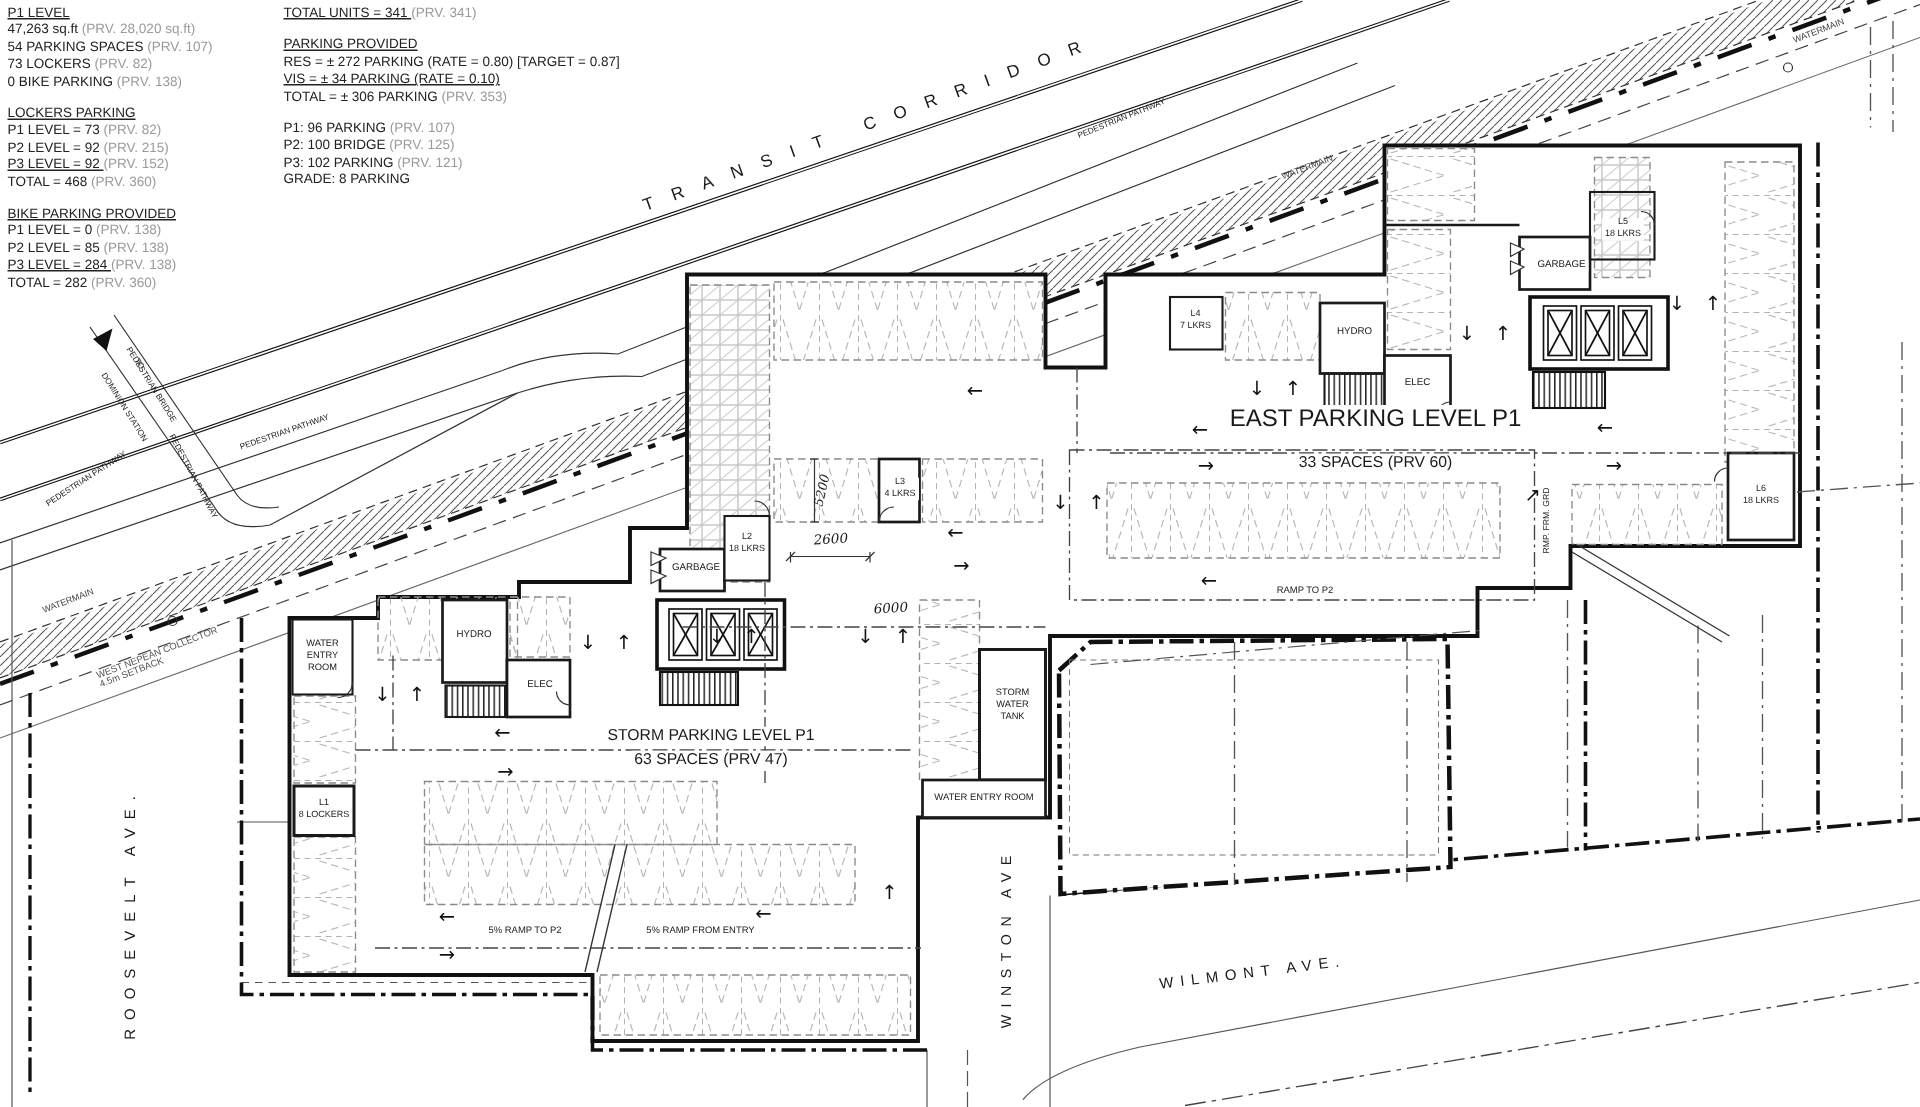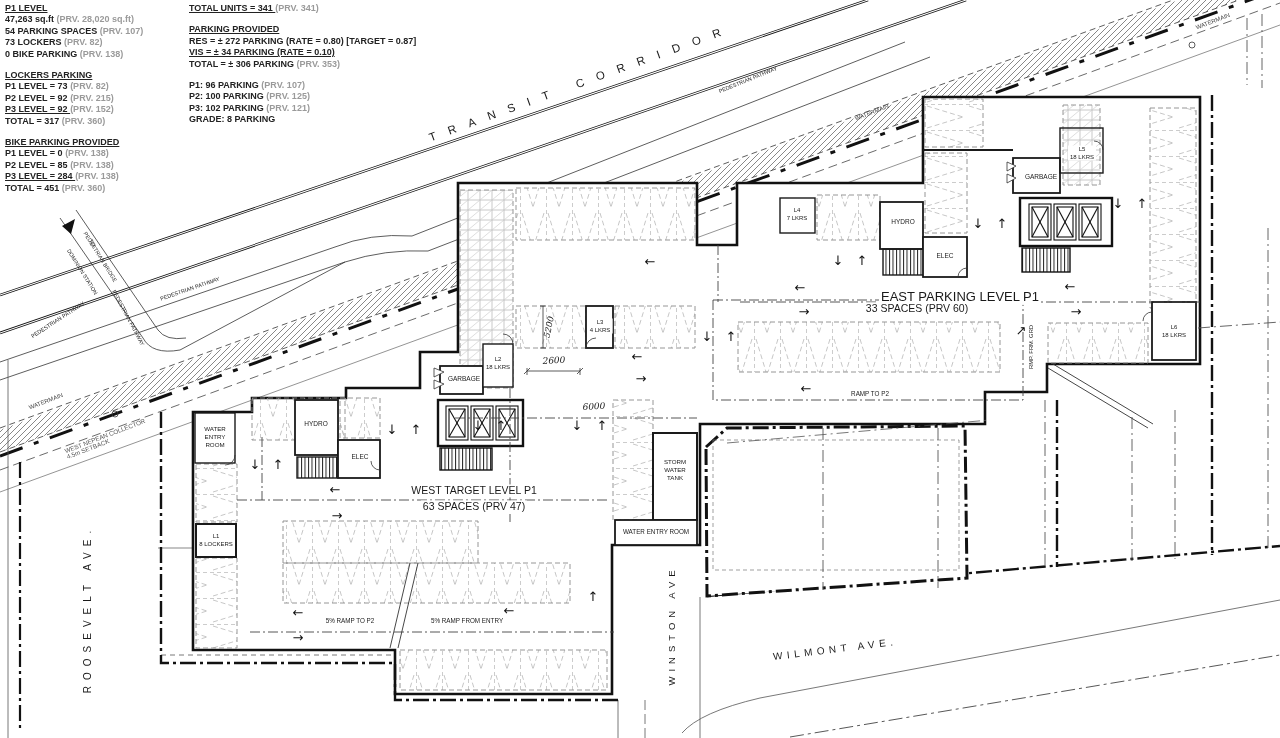--- a/index.html
+++ b/index.html
@@ -3,22 +3,22 @@
 <meta charset="utf-8">
 <style>
   html,body{margin:0;padding:0;background:#e8e8e8;}
   #stage{position:relative;width:1280px;height:738px;background:#ffffff;overflow:hidden;
          font-family:"Liberation Sans",sans-serif;color:#1a1a1a;}
   #linework{position:absolute;left:0;top:0;z-index:1;}
   
   .stats{position:absolute;z-index:3;font-size:9px;line-height:11.4px;white-space:nowrap;}
   #stats-left{left:5px;top:3px;}
   #stats-right{left:189px;top:3px;}
-  .sline .m{color:#222;font-weight:bold;}
-  .sline .p{color:#9a9a9a;font-weight:bold;}
+  .sline .m{color:#222;}
+  .sline .p{color:#9a9a9a;}
   .sline .u{text-decoration:underline;}
   .sgap{height:10px;}
   
   .lbl{position:absolute;z-index:2;white-space:pre-line;text-align:center;line-height:1.25;
        transform:translate(-50%,-50%);color:#1a1a1a;}
   .lbl.bg{background:#fff;padding:0 2px;}
   .lbl.it{font-family:"DejaVu Serif",serif;font-style:italic;}
   .arrow{position:absolute;z-index:2;transform:translate(-50%,-50%);font-size:13px;color:#111;
          font-family:"DejaVu Sans",sans-serif;line-height:1;}
 </style>
@@ -242,38 +242,38 @@
       <div class="sline"><span class="m u">P1 LEVEL</span></div>
       <div class="sline"><span class="m">47,263 sq.ft </span><span class="p">(PRV. 28,020 sq.ft)</span></div>
       <div class="sline"><span class="m">54 PARKING SPACES </span><span class="p">(PRV. 107)</span></div>
       <div class="sline"><span class="m">73 LOCKERS </span><span class="p">(PRV. 82)</span></div>
       <div class="sline"><span class="m">0 BIKE PARKING </span><span class="p">(PRV. 138)</span></div>
       <div class="sgap"></div>
       <div class="sline"><span class="m u">LOCKERS PARKING</span></div>
       <div class="sline"><span class="m">P1 LEVEL = 73 </span><span class="p">(PRV. 82)</span></div>
       <div class="sline"><span class="m">P2 LEVEL = 92 </span><span class="p">(PRV. 215)</span></div>
       <div class="sline"><span class="m u">P3 LEVEL = 92 </span><span class="p">(PRV. 152)</span></div>
-      <div class="sline"><span class="m">TOTAL = 317 </span><span class="p">(PRV. 360)</span></div>
+      <div class="sline"><span class="m">TOTAL = 468 </span><span class="p">(PRV. 360)</span></div>
       <div class="sgap"></div>
       <div class="sline"><span class="m u">BIKE PARKING PROVIDED</span></div>
       <div class="sline"><span class="m">P1 LEVEL = 0 </span><span class="p">(PRV. 138)</span></div>
       <div class="sline"><span class="m">P2 LEVEL = 85 </span><span class="p">(PRV. 138)</span></div>
       <div class="sline"><span class="m u">P3 LEVEL = 284 </span><span class="p">(PRV. 138)</span></div>
-      <div class="sline"><span class="m">TOTAL = 451 </span><span class="p">(PRV. 360)</span></div>
+      <div class="sline"><span class="m">TOTAL = 282 </span><span class="p">(PRV. 360)</span></div>
     </div>
   <div id="stats-right" class="stats">
       <div class="sline"><span class="m u">TOTAL UNITS = 341 </span><span class="p">(PRV. 341)</span></div>
       <div class="sgap"></div>
       <div class="sline"><span class="m u">PARKING PROVIDED</span></div>
       <div class="sline"><span class="m">RES = ± 272 PARKING (RATE = 0.80) [TARGET = 0.87]</span></div>
       <div class="sline"><span class="m u">VIS  =  ± 34  PARKING (RATE = 0.10)</span></div>
       <div class="sline"><span class="m">TOTAL =  ± 306 PARKING </span><span class="p">(PRV. 353)</span></div>
       <div class="sgap"></div>
       <div class="sline"><span class="m">P1: 96 PARKING </span><span class="p">(PRV. 107)</span></div>
-      <div class="sline"><span class="m">P2: 100 PARKING </span><span class="p">(PRV. 125)</span></div>
+      <div class="sline"><span class="m">P2: 100 BRIDGE </span><span class="p">(PRV. 125)</span></div>
       <div class="sline"><span class="m">P3: 102 PARKING </span><span class="p">(PRV. 121)</span></div>
       <div class="sline"><span class="m">GRADE: 8 PARKING</span></div>
     </div>
 
   <div id="labels">
       <div class="lbl" style="left: 575px; top: 85px; font-size: 11.5px; letter-spacing: 13px; padding-left: 13px; transform: translate(-50%, -50%) rotate(-20deg);">TRANSIT  CORRIDOR</div>
       <div class="lbl" style="left: 190px; top: 289px; font-size: 5.5px; transform: translate(-50%, -50%) rotate(-19deg);">PEDESTRIAN PATHWAY</div>
       <div class="lbl" style="left: 748px; top: 80px; font-size: 5.5px; transform: translate(-50%, -50%) rotate(-22deg);">PEDESTRIAN PATHWAY</div>
       <div class="lbl" style="left: 128px; top: 318px; font-size: 5.5px; transform: translate(-50%, -50%) rotate(62deg);">PEDESTRIAN PATHWAY</div>
       <div class="lbl" style="left: 58px; top: 320px; font-size: 5.5px; transform: translate(-50%, -50%) rotate(-33deg);">PEDESTRIAN PATHWAY</div>
@@ -281,23 +281,23 @@
       <div class="lbl" style="left: 92px; top: 243px; font-size: 5.5px; transform: translate(-50%, -50%) rotate(58deg);">TO</div>
       <div class="lbl" style="left: 82px; top: 272px; font-size: 5.5px; transform: translate(-50%, -50%) rotate(58deg);">DOMINION STATION</div>
       <div class="lbl" style="left: 46px; top: 402px; font-size: 6px; color: rgb(68, 68, 68); transform: translate(-50%, -50%) rotate(-21deg);">WATERMAIN</div>
       <div class="lbl" style="left: 872px; top: 113px; font-size: 6px; color: rgb(68, 68, 68); transform: translate(-50%, -50%) rotate(-21deg);">WATERMAIN</div>
       <div class="lbl" style="left: 1213px; top: 22px; font-size: 6px; color: rgb(68, 68, 68); transform: translate(-50%, -50%) rotate(-21deg);">WATERMAIN</div>
       <div class="lbl" style="left: 105px; top: 436px; font-size: 6.3px; color: rgb(85, 85, 85); transform: translate(-50%, -50%) rotate(-21deg);">WEST NEPEAN COLLECTOR</div>
       <div class="lbl" style="left: 88px; top: 449px; font-size: 6.3px; color: rgb(85, 85, 85); transform: translate(-50%, -50%) rotate(-21deg);">4.5m SETBACK</div>
       <div class="lbl" style="left: 88px; top: 612px; font-size: 10px; letter-spacing: 6px; padding-left: 6px; transform: translate(-50%, -50%) rotate(-90deg);">ROOSEVELT AVE.</div>
       <div class="lbl" style="left: 672px; top: 628px; font-size: 9.5px; letter-spacing: 5px; padding-left: 5px; transform: translate(-50%, -50%) rotate(-90deg);">WINSTON AVE</div>
       <div class="lbl" style="left: 833px; top: 650px; font-size: 10px; letter-spacing: 4.5px; padding-left: 4.5px; transform: translate(-50%, -50%) rotate(-7deg);">WILMONT AVE.</div>
-      <div class="lbl bg" style="left: 474px; top: 491px; font-size: 10.5px; transform: translate(-50%, -50%);">WEST TARGET LEVEL P1</div>
+      <div class="lbl bg" style="left: 474px; top: 491px; font-size: 10.5px; transform: translate(-50%, -50%);">STORM PARKING LEVEL P1</div>
       <div class="lbl bg" style="left: 474px; top: 507px; font-size: 10.5px; transform: translate(-50%, -50%);">63 SPACES (PRV 47)</div>
-      <div class="lbl bg" style="left: 917px; top: 297px; font-size: 13px; transform: translate(-50%, -50%); margin-left: 43px;">EAST PARKING LEVEL P1</div>
+      <div class="lbl bg" style="left: 917px; top: 280px; font-size: 16px; transform: translate(-50%, -50%);">EAST PARKING LEVEL P1</div>
       <div class="lbl bg" style="left: 917px; top: 309px; font-size: 10.5px; transform: translate(-50%, -50%);">33 SPACES (PRV 60)</div>
       <div class="lbl" style="left: 870px; top: 394px; font-size: 6.3px; transform: translate(-50%, -50%);">RAMP TO P2</div>
       <div class="lbl" style="left: 350px; top: 621px; font-size: 6.3px; transform: translate(-50%, -50%);">5% RAMP TO P2</div>
       <div class="lbl" style="left: 467px; top: 621px; font-size: 6.3px; transform: translate(-50%, -50%);">5% RAMP FROM ENTRY</div>
       <div class="lbl" style="left: 1032px; top: 347px; font-size: 5.8px; transform: translate(-50%, -50%) rotate(-90deg);">RMP. FRM. GRD</div>
       <div class="lbl" style="left: 215px; top: 437px; font-size: 6.2px; transform: translate(-50%, -50%);">WATER
 ENTRY
 ROOM</div>
       <div class="lbl" style="left: 316px; top: 424px; font-size: 6.5px; transform: translate(-50%, -50%);">HYDRO</div>
       <div class="lbl" style="left: 360px; top: 457px; font-size: 6.5px; transform: translate(-50%, -50%);">ELEC</div>

